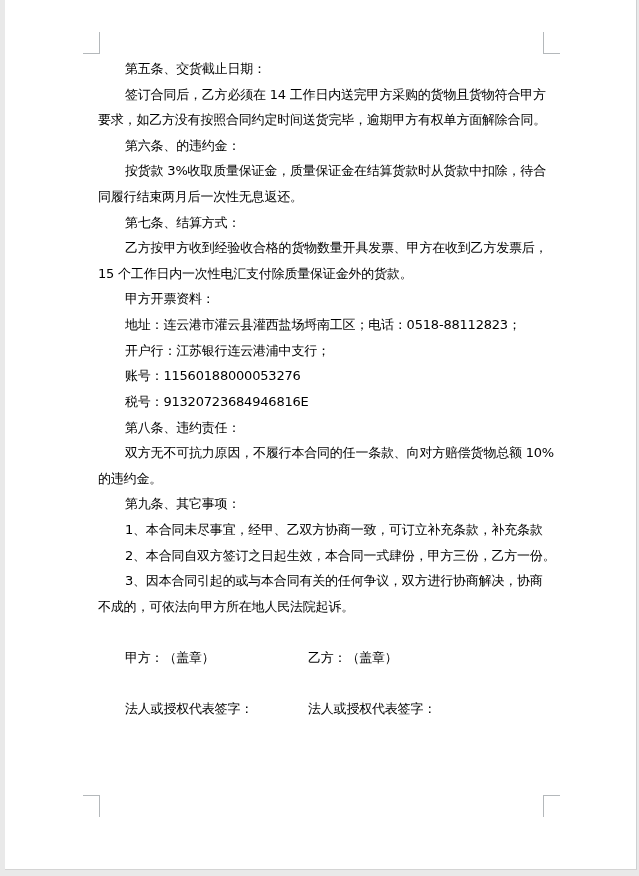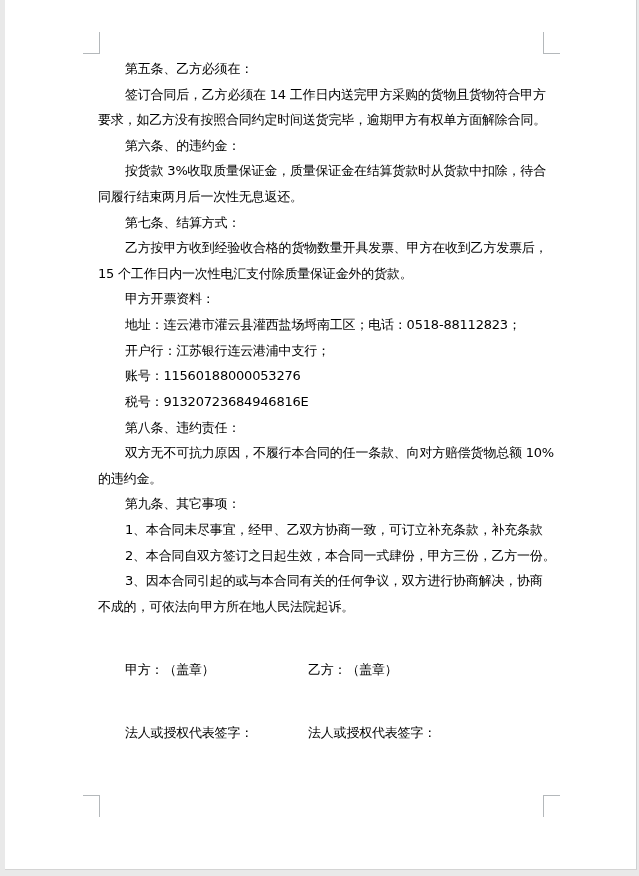--- a/index.html
+++ b/index.html
@@ -41,37 +41,37 @@
   }
   .line{
     height:25.62px;
     line-height:25.62px;
     font-size:13px;
     letter-spacing:-0.2px;
     white-space:nowrap;
     color:#000000;
   }
   .line.indent{padding-left:27px;}
-  .line.two-col{position:relative;margin-top:12px;}
+  .line.two-col{position:relative;}
   .line.two-col .col-a{position:absolute;left:27px;top:0;}
   .line.two-col .col-b{position:absolute;left:210px;top:0;}
 </style>
 </head>
 <body>
 
 <div class="viewport">
   <div class="paper"></div>
 
   <div class="crop tl"></div>
   <div class="crop tr"></div>
   <div class="crop bl"></div>
   <div class="crop br"></div>
 
   <div class="content" id="doc-content">
-      <div class="line indent"><span>第五条、乙方必须在：</span></div>
+      <div class="line indent"><span>第五条、交货截止日期：</span></div>
       <div class="line indent"><span>签订合同后，乙方必须在 14 工作日内送完甲方采购的货物且货物符合甲方</span></div>
       <div class="line"><span>要求，如乙方没有按照合同约定时间送货完毕，逾期甲方有权单方面解除合同。</span></div>
       <div class="line indent"><span>第六条、的违约金：</span></div>
       <div class="line indent"><span>按货款 3%收取质量保证金，质量保证金在结算货款时从货款中扣除，待合</span></div>
       <div class="line"><span>同履行结束两月后一次性无息返还。</span></div>
       <div class="line indent"><span>第七条、结算方式：</span></div>
       <div class="line indent"><span>乙方按甲方收到经验收合格的货物数量开具发票、甲方在收到乙方发票后，</span></div>
       <div class="line"><span>15 个工作日内一次性电汇支付除质量保证金外的货款。</span></div>
       <div class="line indent"><span>甲方开票资料：</span></div>
       <div class="line indent"><span>地址：连云港市灌云县灌西盐场埒南工区；电话：0518-88112823；</span></div>

